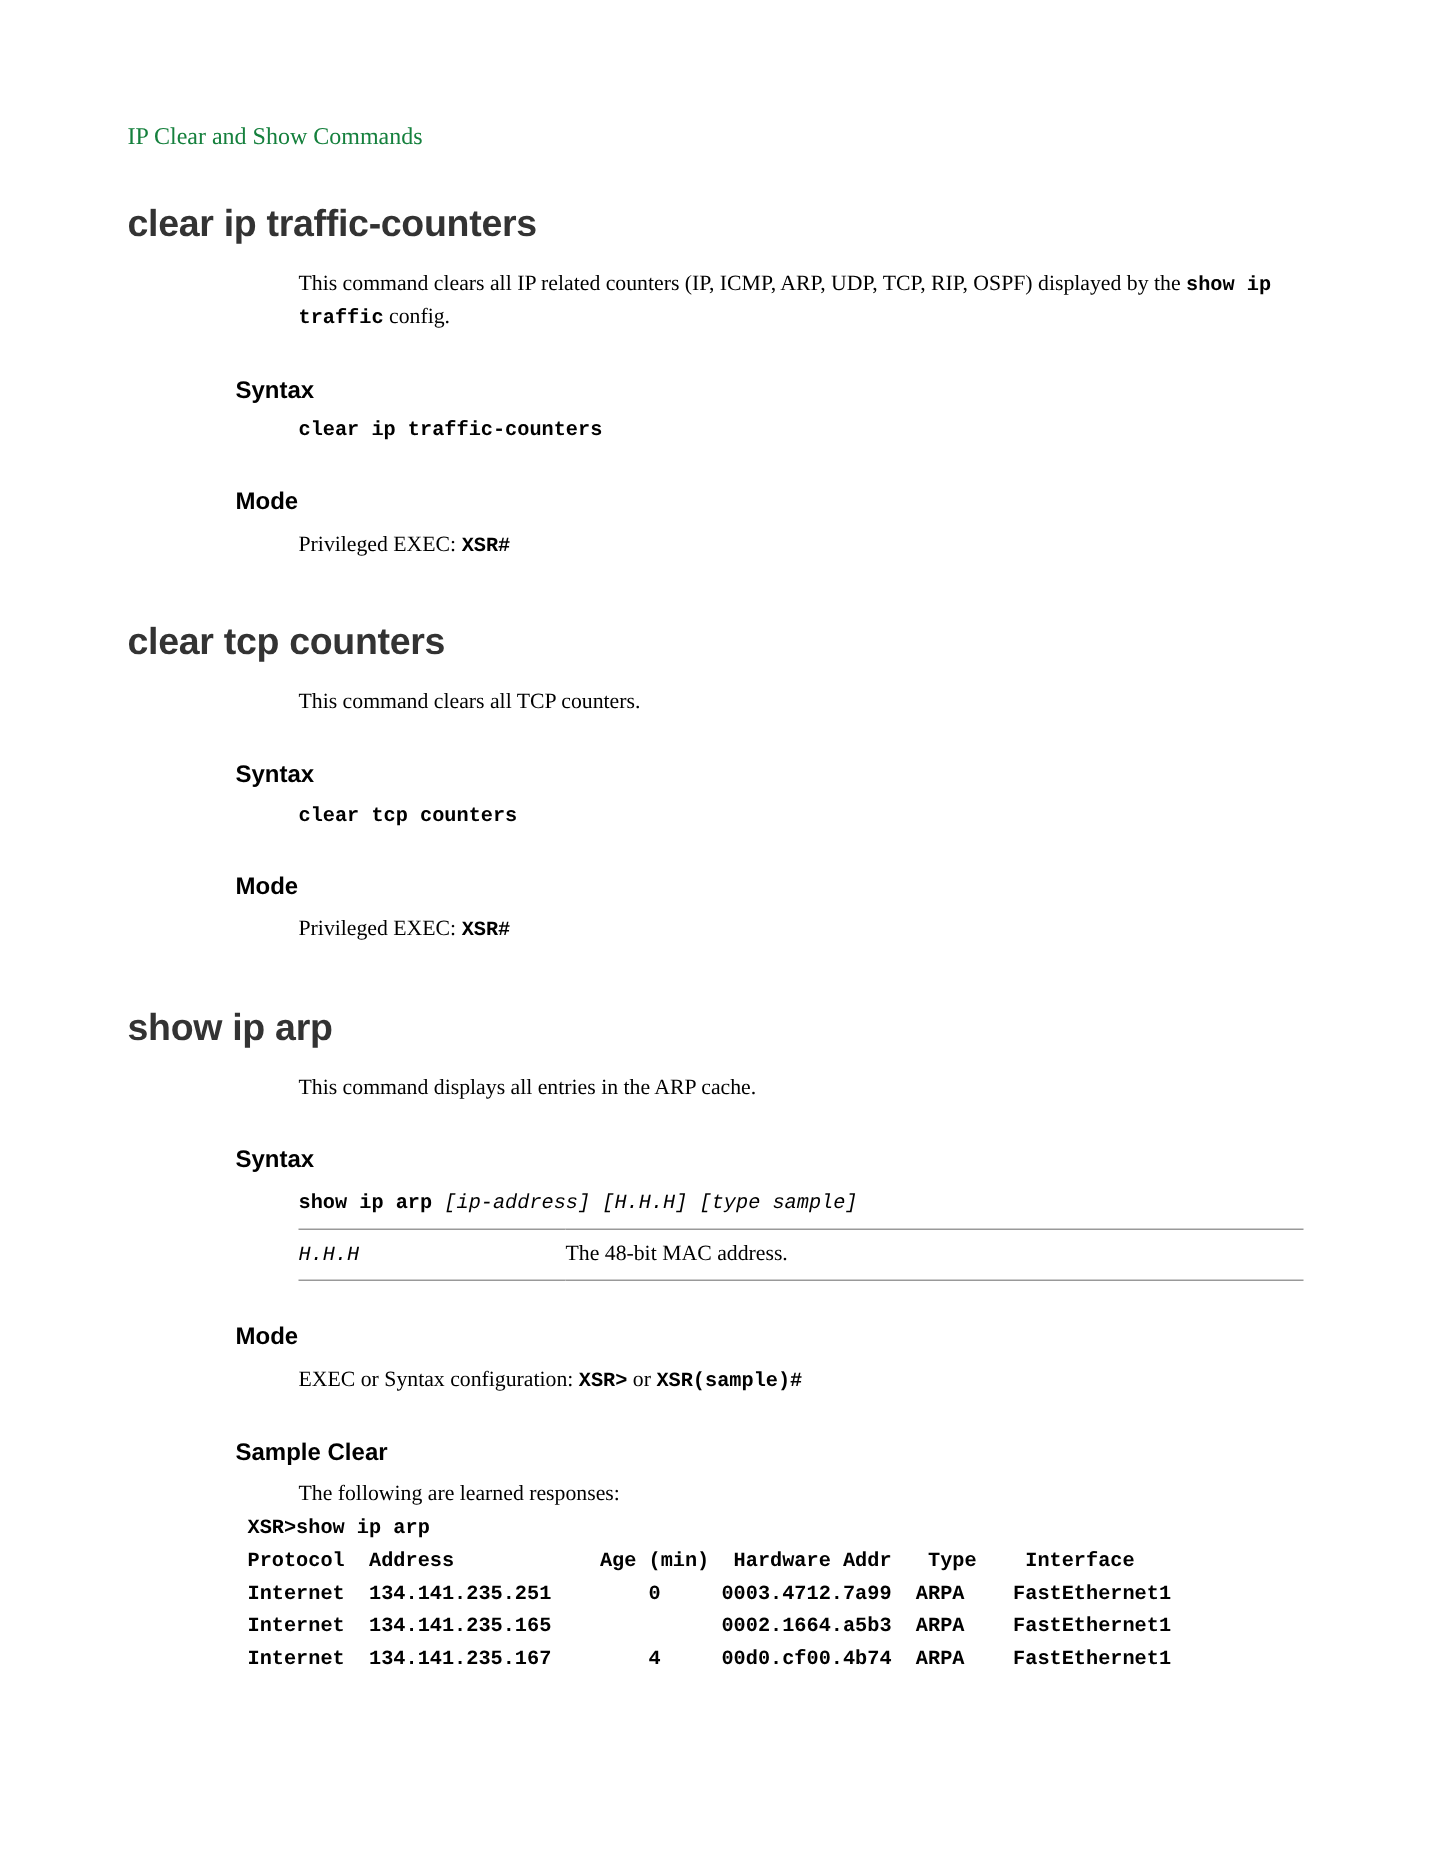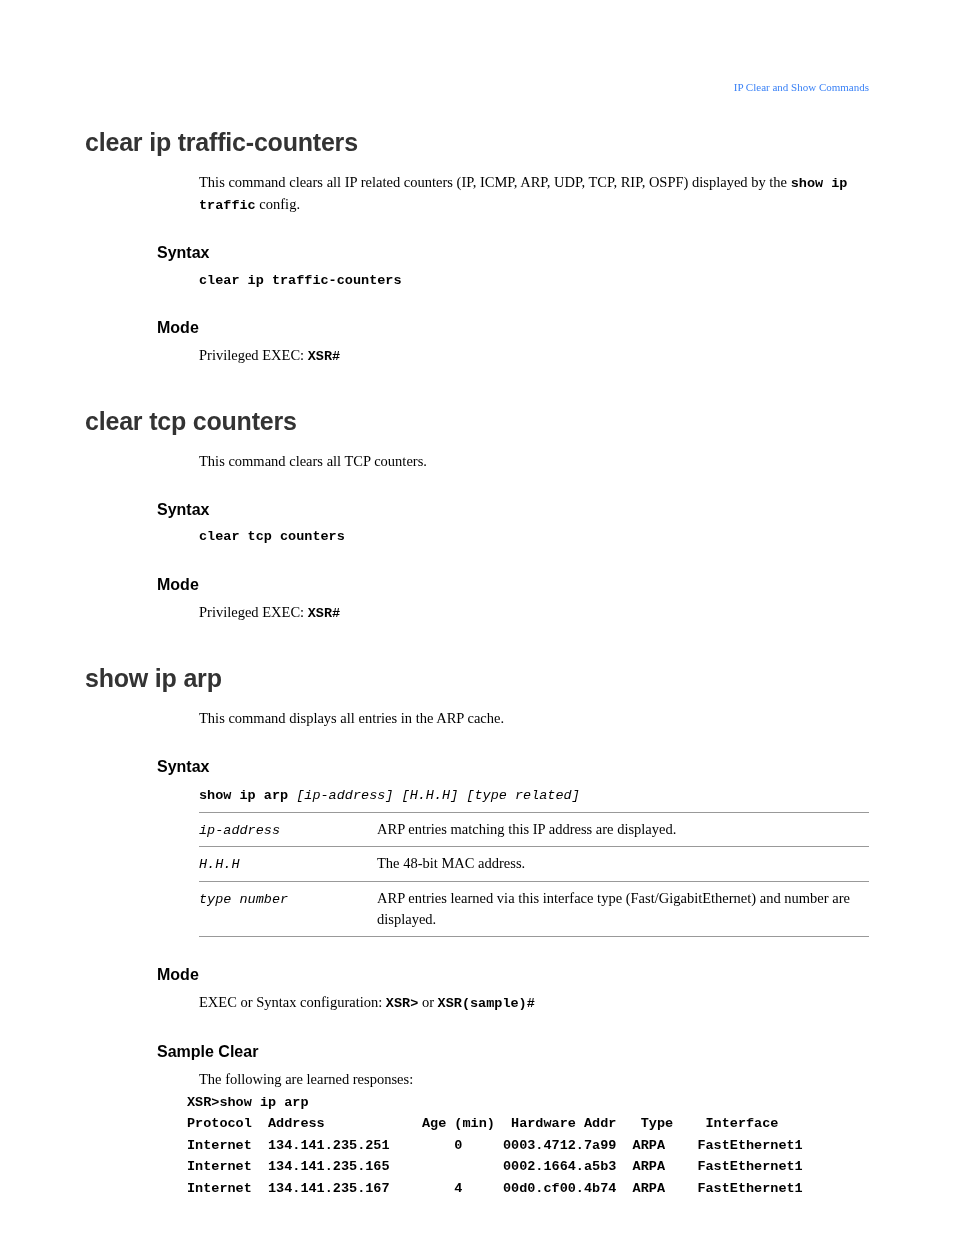--- a/index.html
+++ b/index.html
@@ -8,21 +8,21 @@
     color: #000;
     background: #fff;
     margin: 0;
     padding: 80px 85px 50px 85px;
     width: 954px;
     box-sizing: border-box;
     line-height: 1.45;
   }
   .mono-bold { font-family: "Courier New", Courier, monospace; font-weight: bold; font-size: 13.5px; }
   .mono-italic { font-family: "Courier New", Courier, monospace; font-style: italic; font-size: 13.5px; }
-  .header-right { text-align: right; font-size: 11px; color: #3b82f6; margin-bottom: 28px; }
+  .header-right { text-align: left; font-size: 16px; color: #15803d; margin-bottom: 28px; }
   h1 {
     font-family: Arial, Helvetica, sans-serif;
     font-weight: bold;
     font-size: 25px;
     color: #333;
     margin: 0 0 12px 0;
     letter-spacing: -0.2px;
   }
   h2 {
     font-family: Arial, Helvetica, sans-serif;
@@ -36,21 +36,21 @@
   .param-table {
     margin-left: 114px;
     border-collapse: collapse;
     width: calc(100% - 114px);
     font-size: 14.5px;
   }
   .param-table td { padding: 6px 8px 6px 0; border-bottom: 1px solid #999; vertical-align: top; }
   .param-table tr:first-child td { border-top: 1px solid #999; }
   .param-table td:first-child { width: 170px; }
   .sample-output {
-    margin-left: 102px;
+    margin-left: 80px;
     font-family: "Courier New", Courier, monospace;
     font-weight: bold;
     font-size: 13.5px;
     white-space: pre;
     line-height: 1.6;
   }
   .section-gap { margin-top: 36px; }
 </style>
 </head>
 <body>
@@ -74,35 +74,27 @@
 <div class="body-indent mono-bold">clear tcp counters</div>
 <h2>Mode</h2>
 <div class="body-indent">
   <span>Privileged EXEC: </span><span class="mono-bold">XSR#</span>
 </div>
 
 <h1 class="section-gap">show ip arp</h1>
 <p class="body-indent-p">This command displays all entries in the ARP cache.</p>
 <h2>Syntax</h2>
 <div class="body-indent" style="margin-bottom:6px;">
-  <span class="mono-bold">show ip arp </span><span class="mono-italic">[ip-address] [H.H.H] [type related]</span>
+  <span class="mono-bold">show ip arp </span><span class="mono-italic">[ip-address] [H.H.H] [type sample]</span>
 </div>
 <table class="param-table">
   <tbody>
-      <tr>
-    <td><span class="mono-italic">ip-address</span></td>
-    <td>ARP entries matching this IP address are displayed.</td>
-  </tr>
   <tr>
     <td><span class="mono-italic">H.H.H</span></td>
     <td>The 48-bit MAC address.</td>
-  </tr>
-  <tr>
-    <td><span class="mono-italic">type number</span></td>
-    <td>ARP entries learned via this interface type (Fast/GigabitEthernet) and number are displayed.</td>
   </tr>
 </tbody>
   </table>
 
 <h2>Mode</h2>
 <div class="body-indent">
   <span>EXEC or Syntax configuration: </span><span class="mono-bold">XSR&gt;</span><span>  or  </span><span class="mono-bold">XSR(sample)#</span>
 </div>
 
 <h2>Sample Clear</h2>

